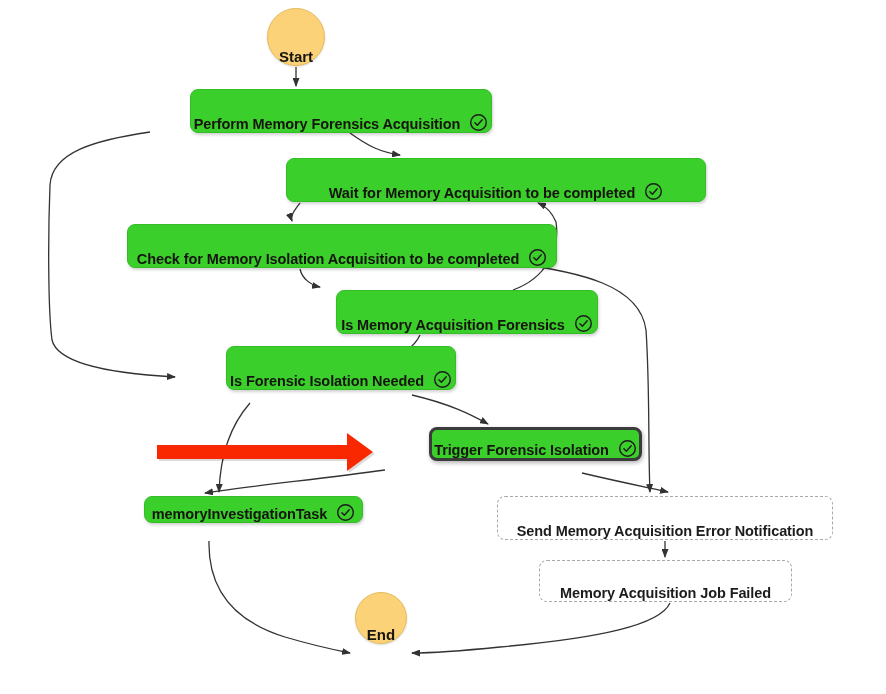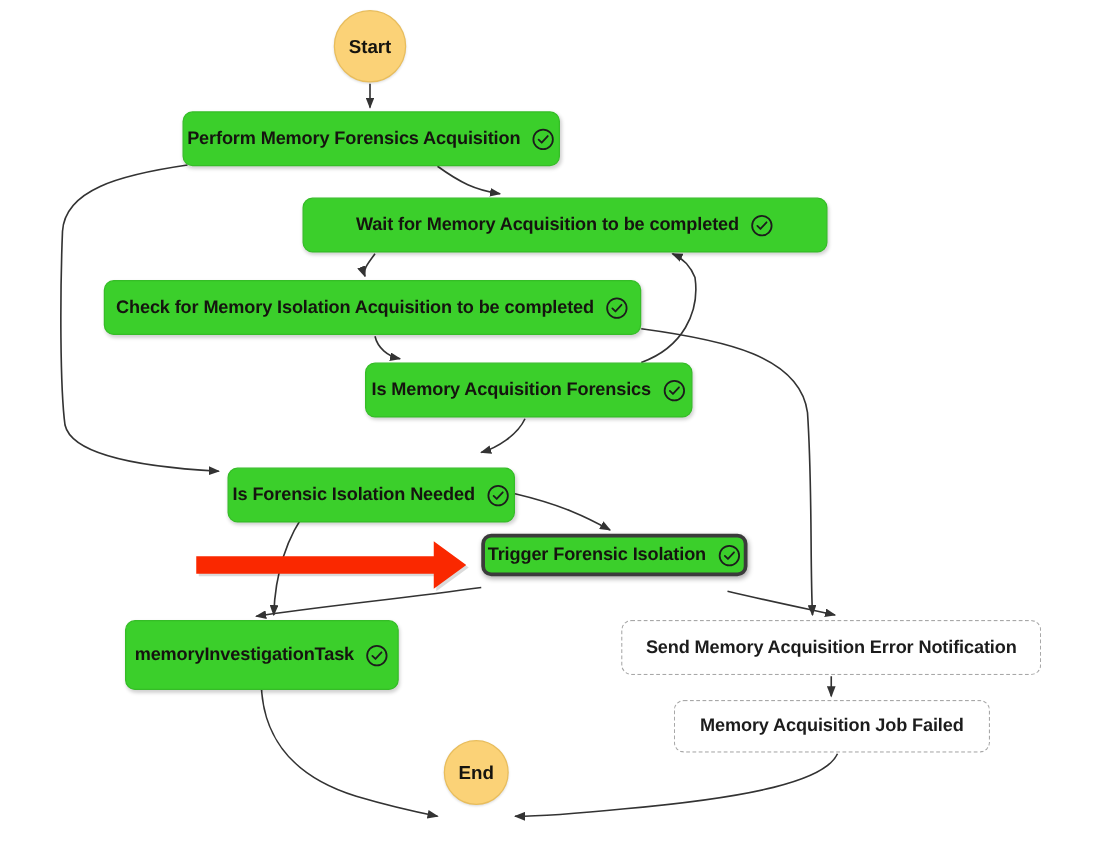--- a/index.html
+++ b/index.html
@@ -21,30 +21,31 @@
     position: absolute;
     left: 0; top: 0;
     width: 886px;
     height: 694px;
     pointer-events: none;
   }
   .node {
     position: absolute;
     box-sizing: border-box;
     display: flex;
-    align-items: center;
+    align-items: flex-end;
     justify-content: center;
   }
   
   .node-task {
     background: #3BCF2B;
     border: 1px solid #35bd27;
     border-radius: 8px;
     box-shadow: 1px 2px 3px rgba(0,0,0,0.18);
     padding: 0 28px;
+    margin-left: 44px;
   }
   .node-task.selected {
     border: 3px solid #3b3b3b;
     box-shadow: 1px 2px 4px rgba(0,0,0,0.30);
   }
   .node-task .label {
     font-size: 14.5px;
     font-weight: bold;
     color: #15140f;
     white-space: nowrap;
@@ -172,41 +173,41 @@
   <div class="node node-task" style="left:292px; top:290px; width:262px; height:44px;">
     <span class="label">Is Memory Acquisition Forensics</span>
     <span class="check-icon">
       <svg width="19" height="19" viewBox="0 0 20 20">
         <circle cx="10" cy="10" r="8.2" fill="none" stroke="#1c1c1c" stroke-width="1.5"></circle>
         <path d="M6.2,10.2 L8.8,12.8 L13.9,7.2" fill="none" stroke="#1c1c1c" stroke-width="1.5" stroke-linecap="round" stroke-linejoin="round"></path>
       </svg>
     </span>
   </div>
 
-  <div class="node node-task" style="left:182px; top:374px; width:230px; height:44px;">
+  <div class="node node-task" style="left:182px; top:346px; width:230px; height:44px;">
     <span class="label">Is Forensic Isolation Needed</span>
     <span class="check-icon">
       <svg width="19" height="19" viewBox="0 0 20 20">
         <circle cx="10" cy="10" r="8.2" fill="none" stroke="#1c1c1c" stroke-width="1.5"></circle>
         <path d="M6.2,10.2 L8.8,12.8 L13.9,7.2" fill="none" stroke="#1c1c1c" stroke-width="1.5" stroke-linecap="round" stroke-linejoin="round"></path>
       </svg>
     </span>
   </div>
 
   <div class="node node-task selected" style="left:385px; top:427px; width:213px; height:34px;">
     <span class="label">Trigger Forensic Isolation</span>
     <span class="check-icon">
       <svg width="19" height="19" viewBox="0 0 20 20">
         <circle cx="10" cy="10" r="8.2" fill="none" stroke="#1c1c1c" stroke-width="1.5"></circle>
         <path d="M6.2,10.2 L8.8,12.8 L13.9,7.2" fill="none" stroke="#1c1c1c" stroke-width="1.5" stroke-linecap="round" stroke-linejoin="round"></path>
       </svg>
     </span>
   </div>
 
-  <div class="node node-task" style="left:100px; top:496px; width:219px; height:56px;">
+  <div class="node node-task" style="left:100px; top:496px; width:219px; height:27px;">
     <span class="label">memoryInvestigationTask</span>
     <span class="check-icon">
       <svg width="19" height="19" viewBox="0 0 20 20">
         <circle cx="10" cy="10" r="8.2" fill="none" stroke="#1c1c1c" stroke-width="1.5"></circle>
         <path d="M6.2,10.2 L8.8,12.8 L13.9,7.2" fill="none" stroke="#1c1c1c" stroke-width="1.5" stroke-linecap="round" stroke-linejoin="round"></path>
       </svg>
     </span>
   </div>
 
   <div class="node node-dashed" style="left:539px; top:560px; width:253px; height:42px;">

